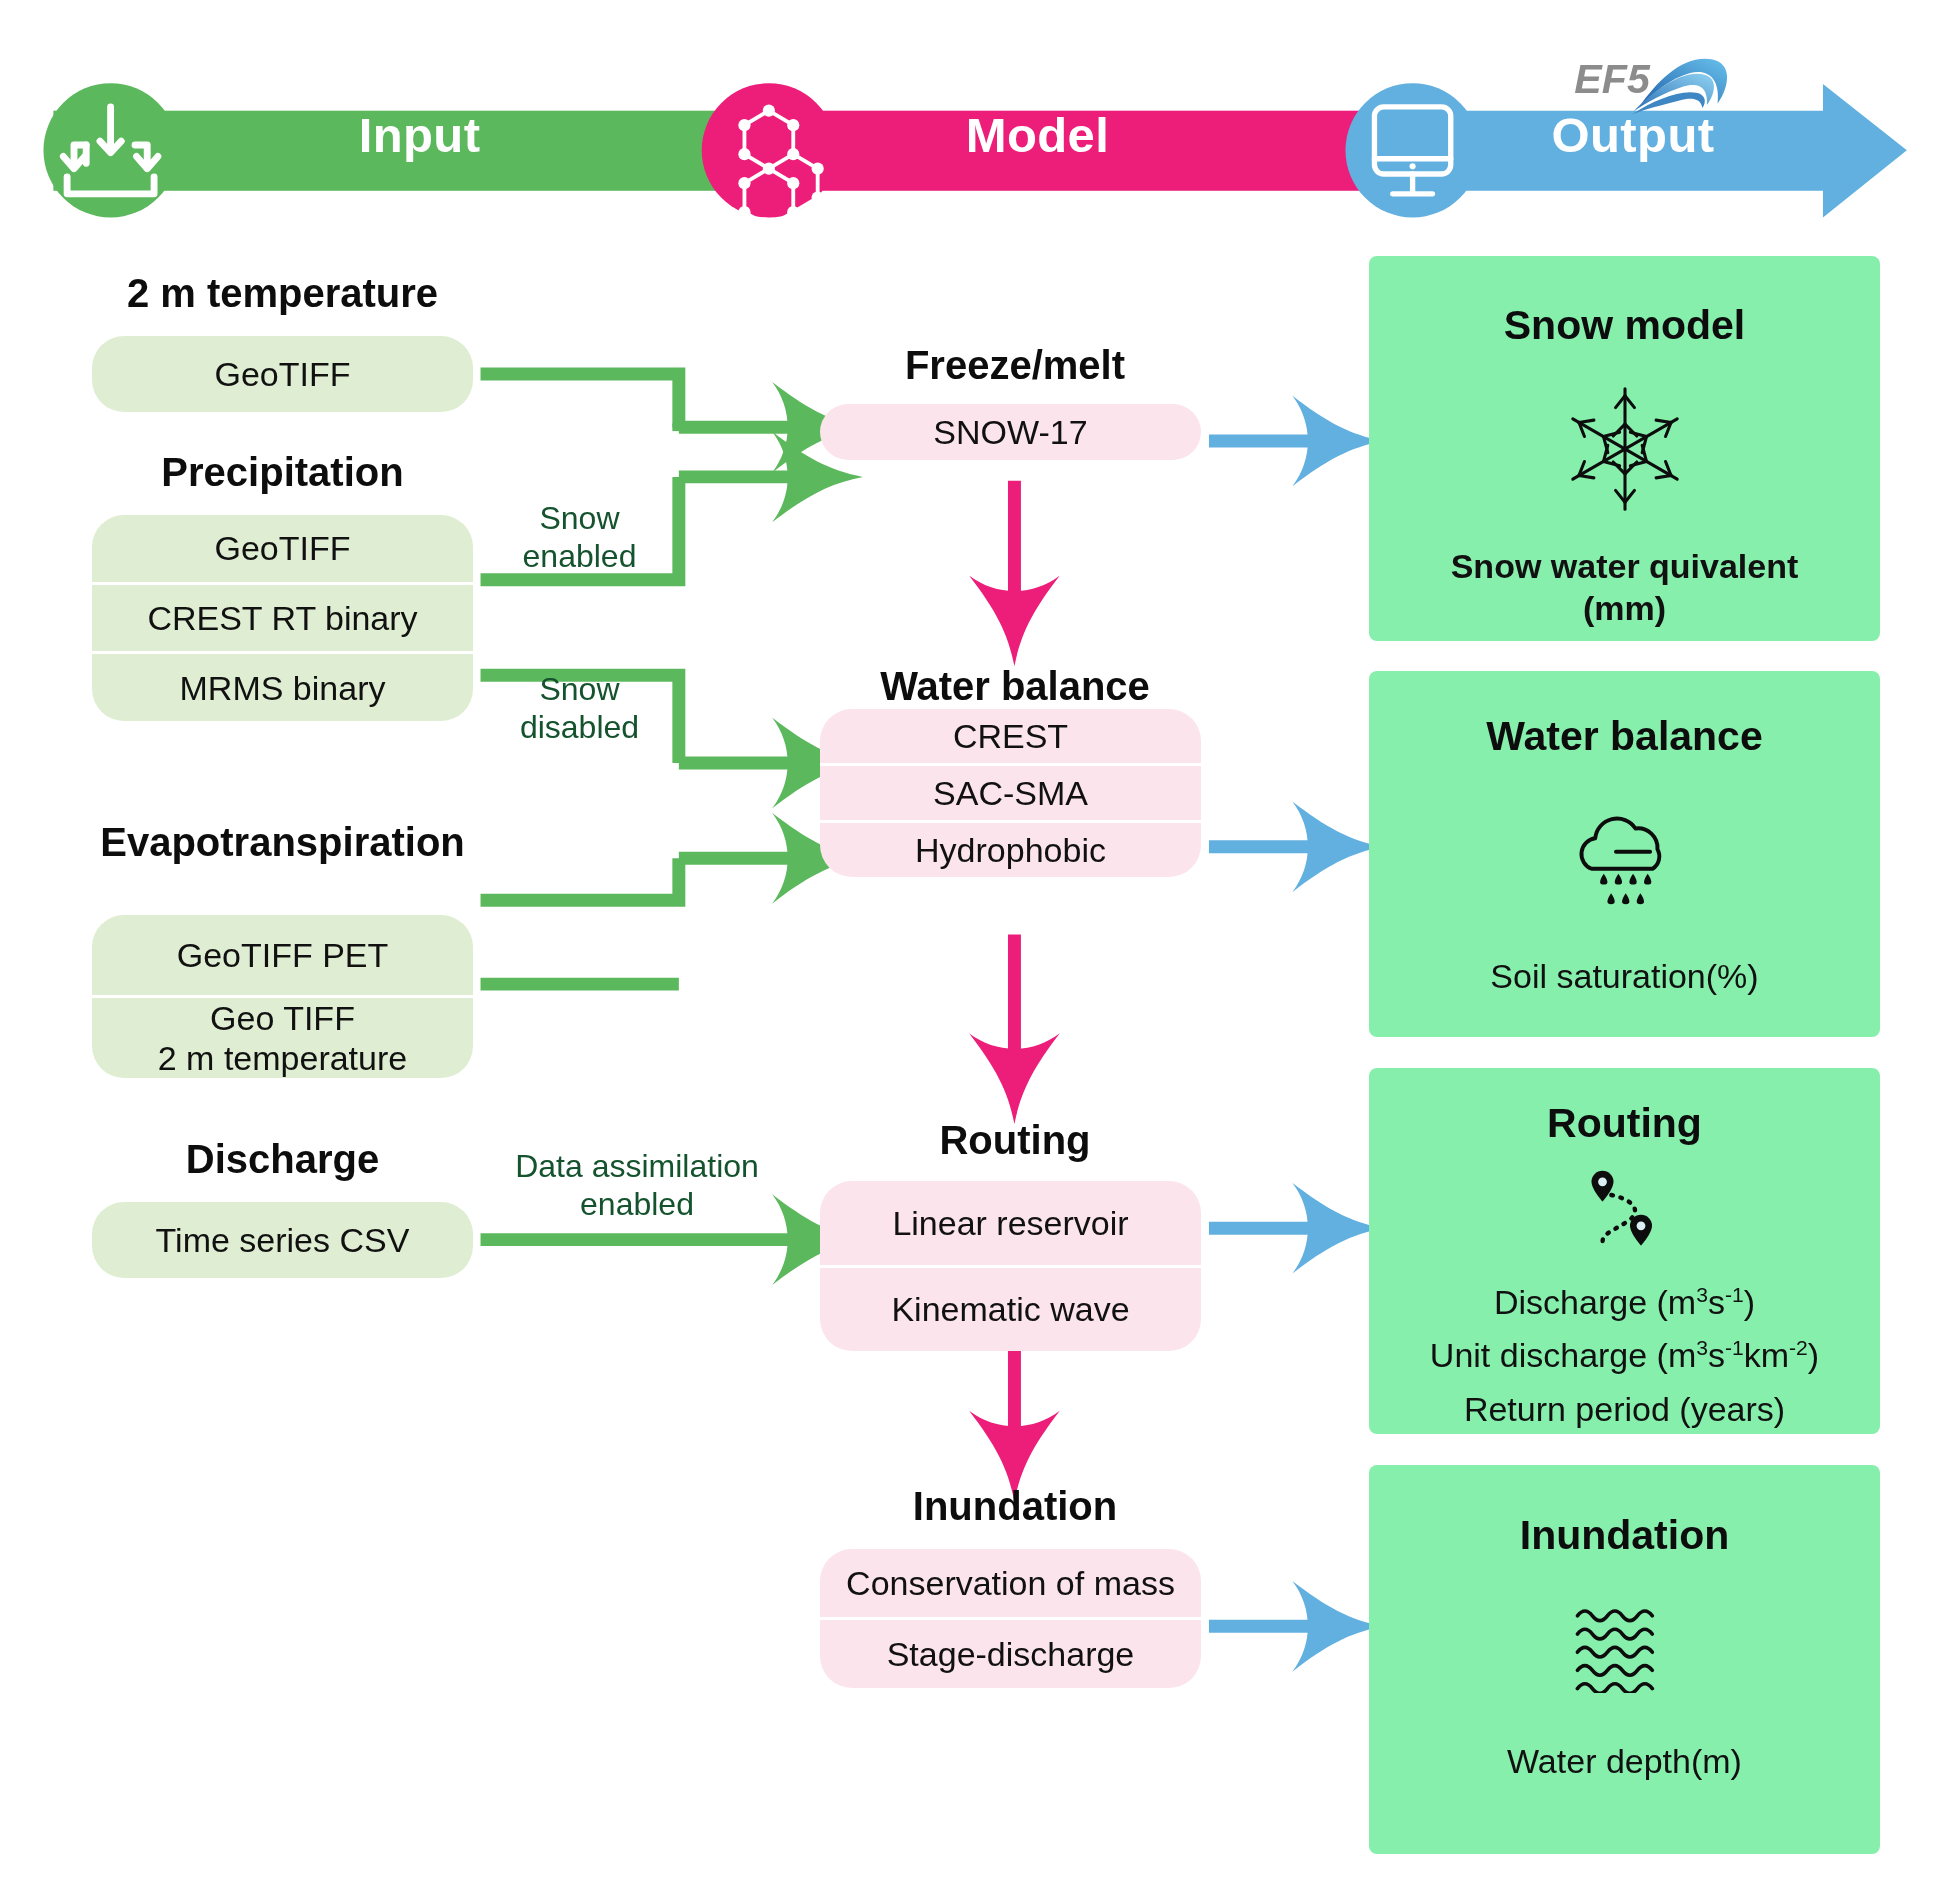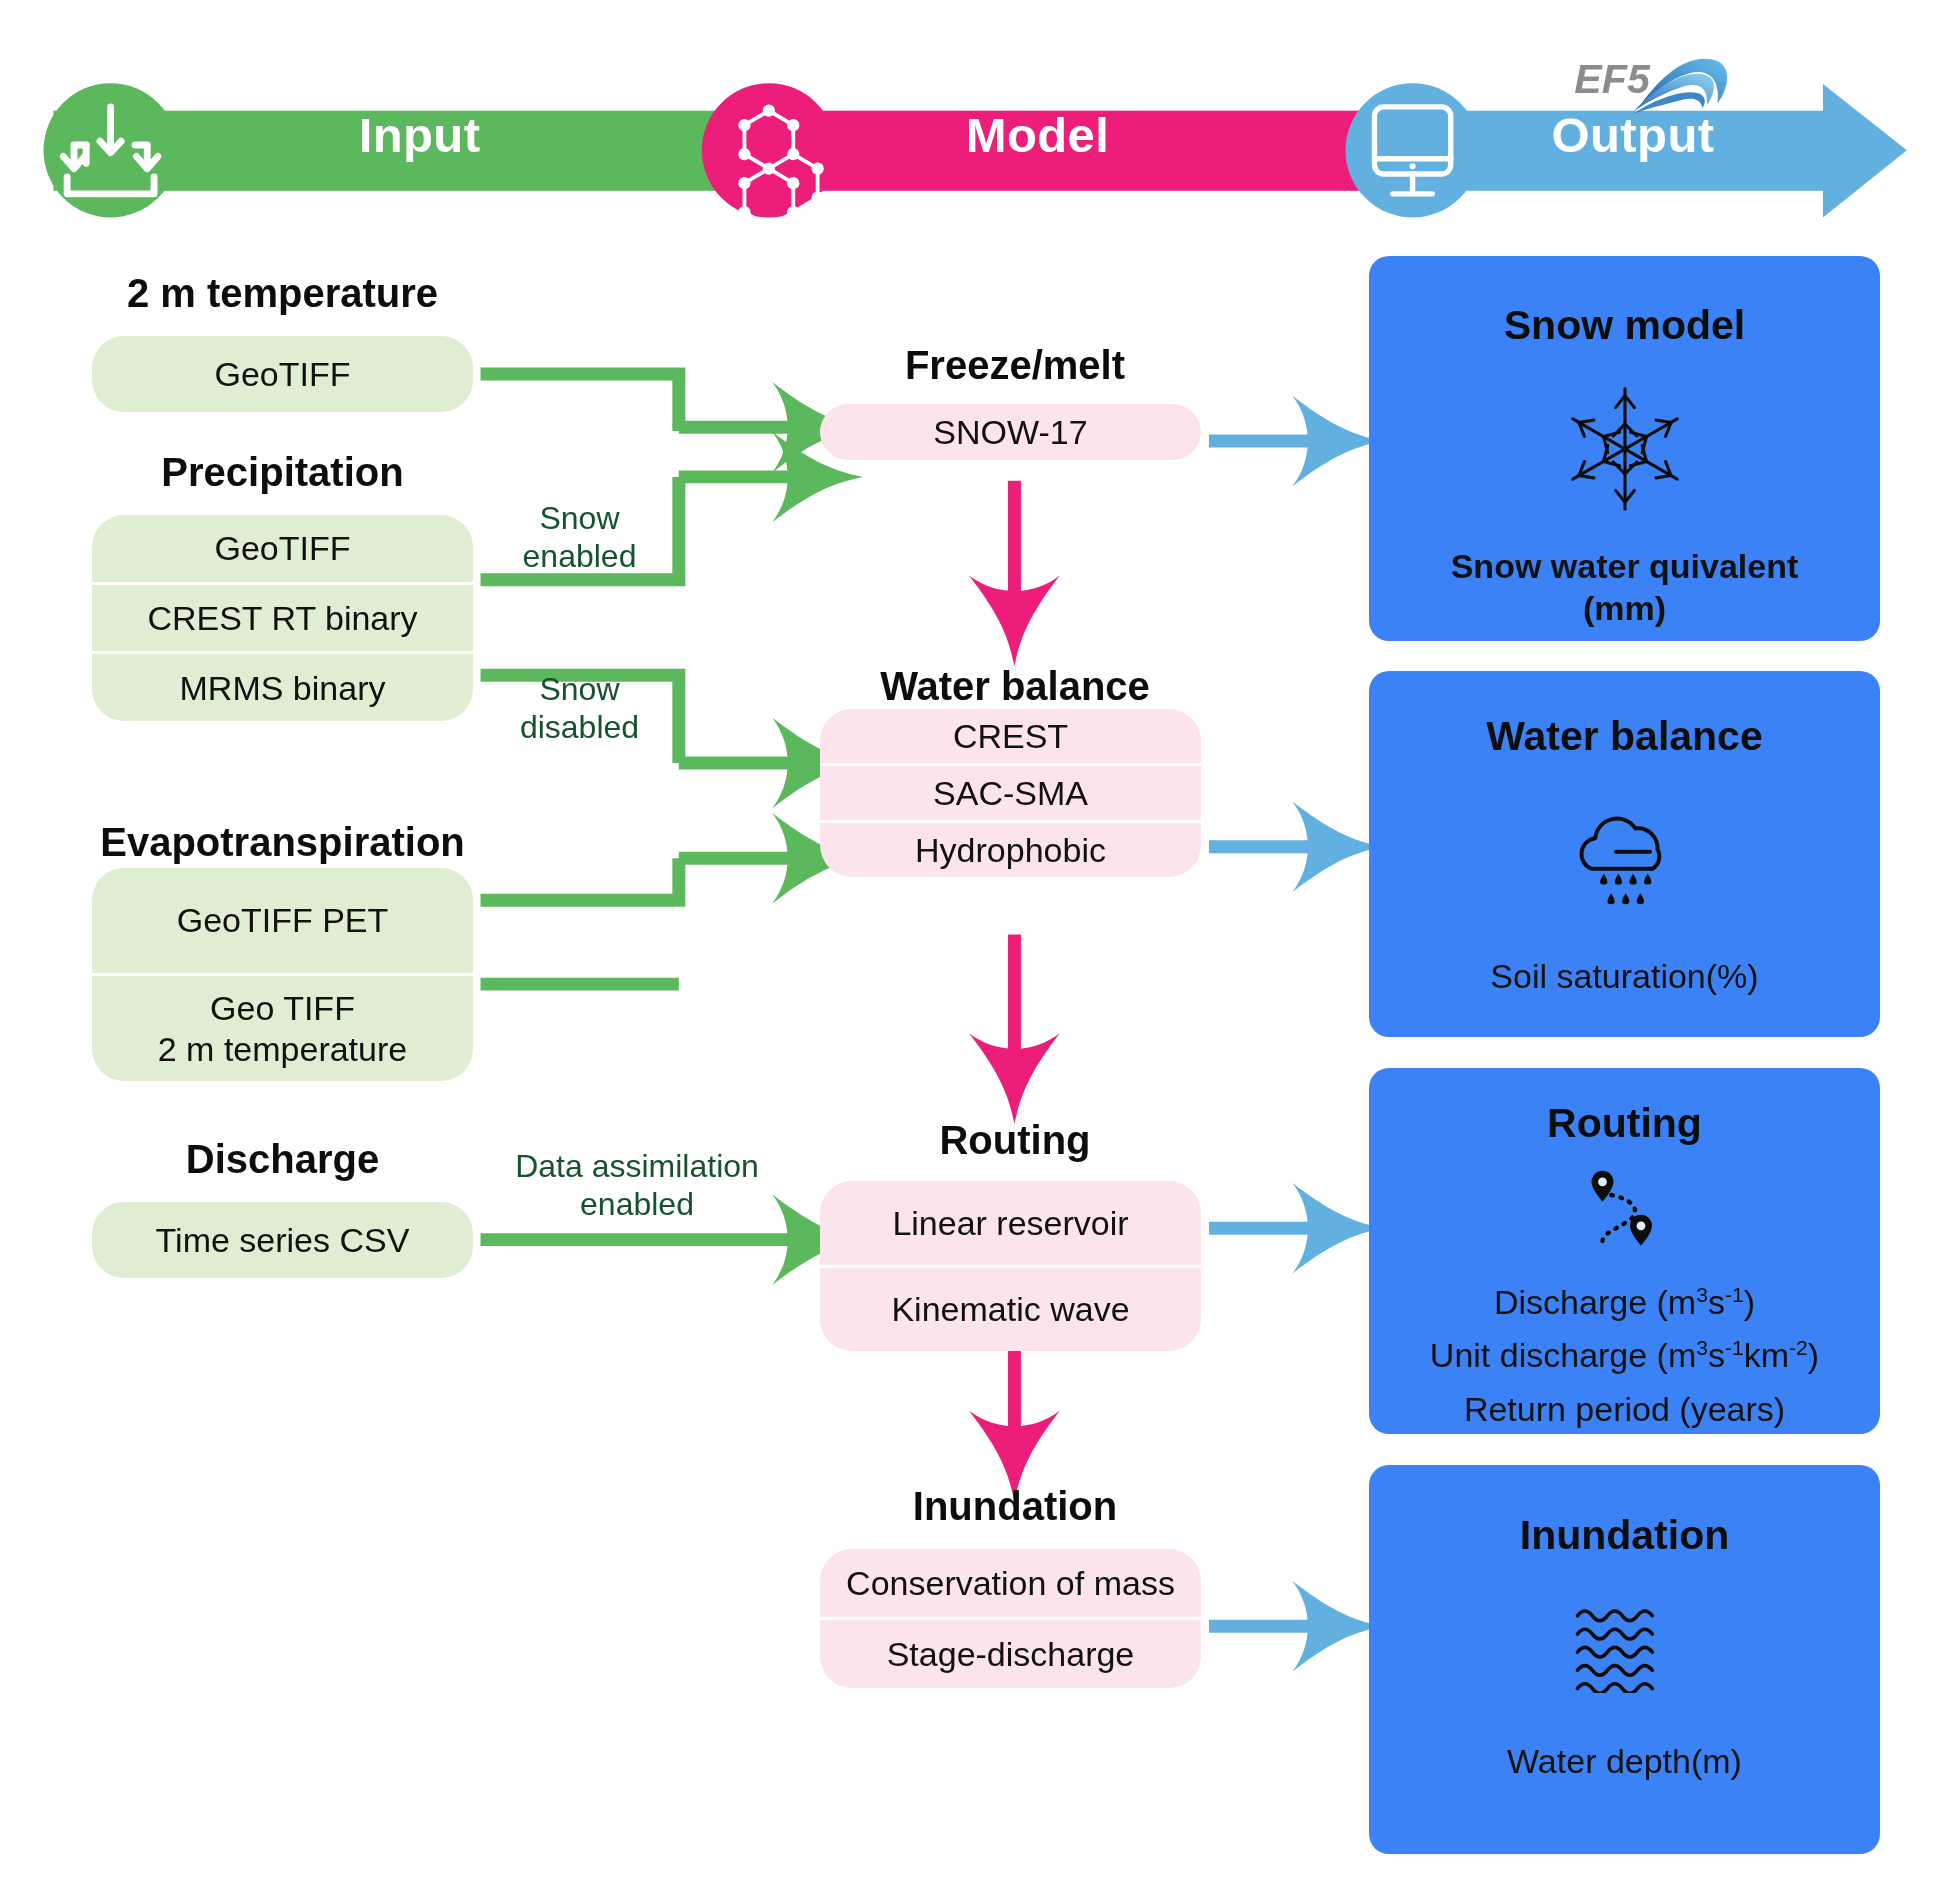--- a/index.html
+++ b/index.html
@@ -43,21 +43,21 @@
   .card.pink  .row + .row{border-top:3.8px solid #ffffff;}
 
   
   .edge-label{
     position:absolute;color:#14532d;font-size:32px;text-align:center;
     line-height:1.18;white-space:pre-line;
   }
 
   
   .out-panel{
-    position:absolute;background:#3b82f6;border-radius:20px;
+    position:absolute;background:#86efac;border-radius:8px;
     display:flex;flex-direction:column;align-items:center;
   }
   .out-title{
     font-weight:bold;font-size:41px;color:#0d0d0d;text-align:center;
     white-space:nowrap;
   }
   .out-icon{display:flex;align-items:center;justify-content:center;}
   .out-caption{
     font-size:34px;color:#111111;text-align:center;line-height:1.25;
     white-space:pre-line;
@@ -212,21 +212,21 @@
   </div>
 
   <div class="group-title" style="left:92px;top:450px;width:381px;">Precipitation</div>
   <div class="card green" style="left:92px;top:515px;width:381px;height:206px;">
     <div class="row">GeoTIFF</div>
     <div class="row">CREST RT binary</div>
     <div class="row">MRMS binary</div>
   </div>
 
   <div class="group-title" style="left:92px;top:820px;width:381px;">Evapotranspiration</div>
-  <div class="card green" style="left:92px;top:868px;width:381px;height:213px;">
+  <div class="card green" style="left:92px;top:915px;width:381px;height:163px;">
     <div class="row">GeoTIFF PET</div>
     <div class="row" style="white-space:pre-line;">Geo TIFF
 2 m temperature</div>
   </div>
 
   <div class="group-title" style="left:92px;top:1137px;width:381px;">Discharge</div>
   <div class="card green" style="left:92px;top:1202px;width:381px;height:76px;">
     <div class="row">Time series CSV</div>
   </div>
 

